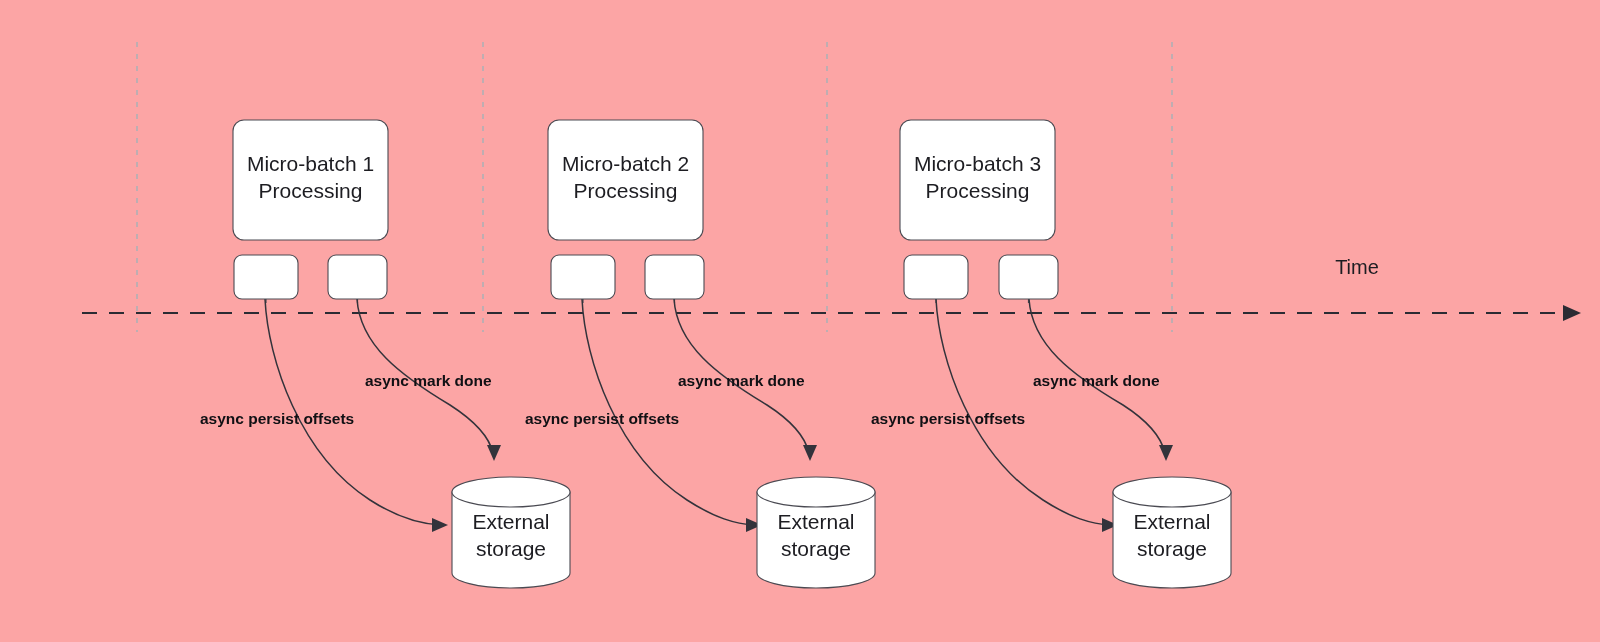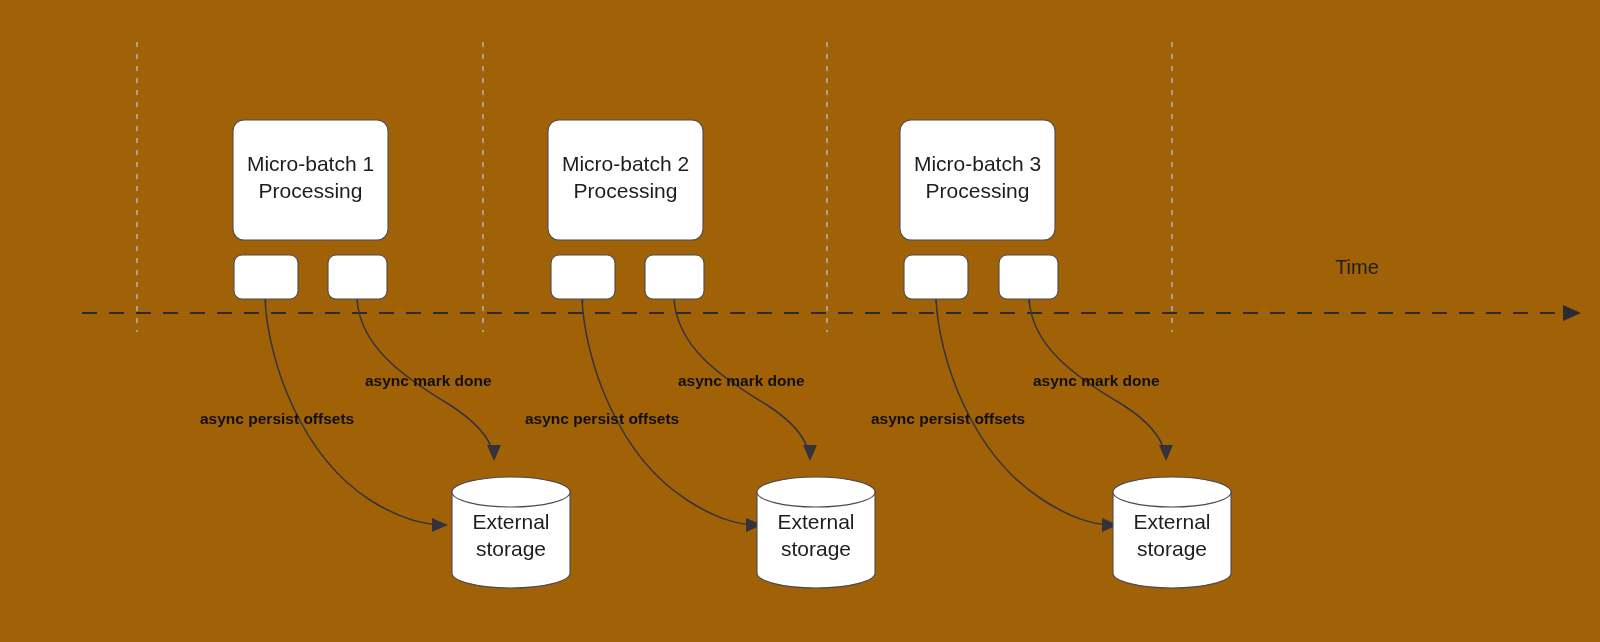--- a/index.html
+++ b/index.html
@@ -9,21 +9,21 @@
     background: #ffffff;
   }
   body {
     font-family: "Liberation Sans", sans-serif;
     color: #1a1a1a;
   }
   #canvas {
     position: relative;
     width: 1600px;
     height: 642px;
-    background: #a16207;
+    background: #fca5a5;
     overflow: hidden;
   }
   #diagram-svg {
     position: absolute;
     inset: 0;
     width: 1600px;
     height: 642px;
     display: block;
   }
   .node-box {

